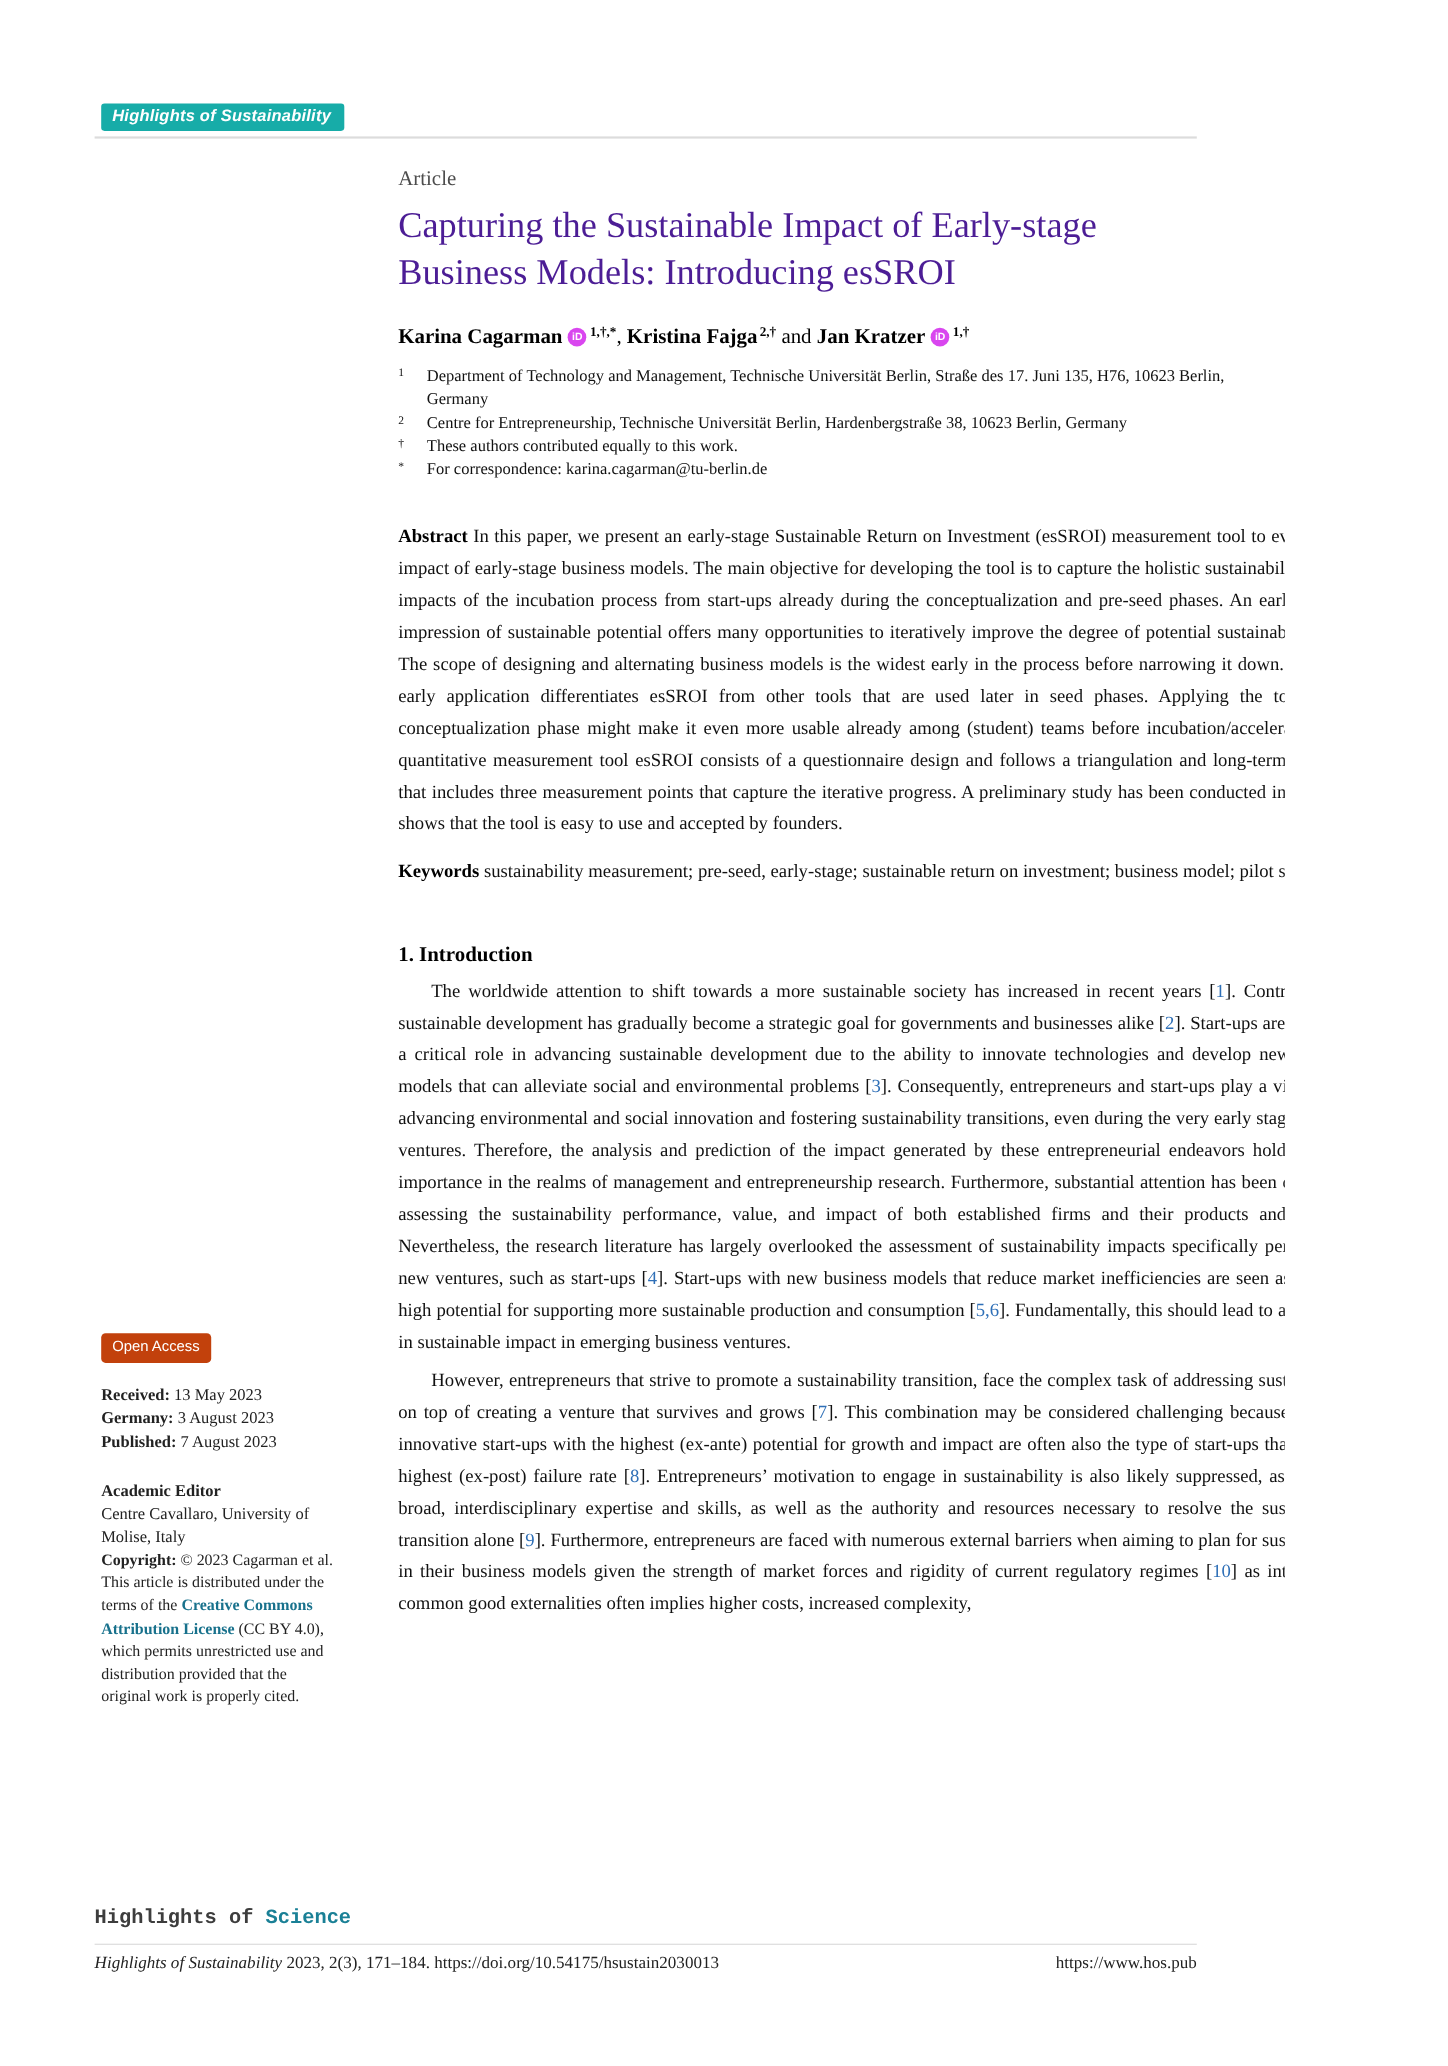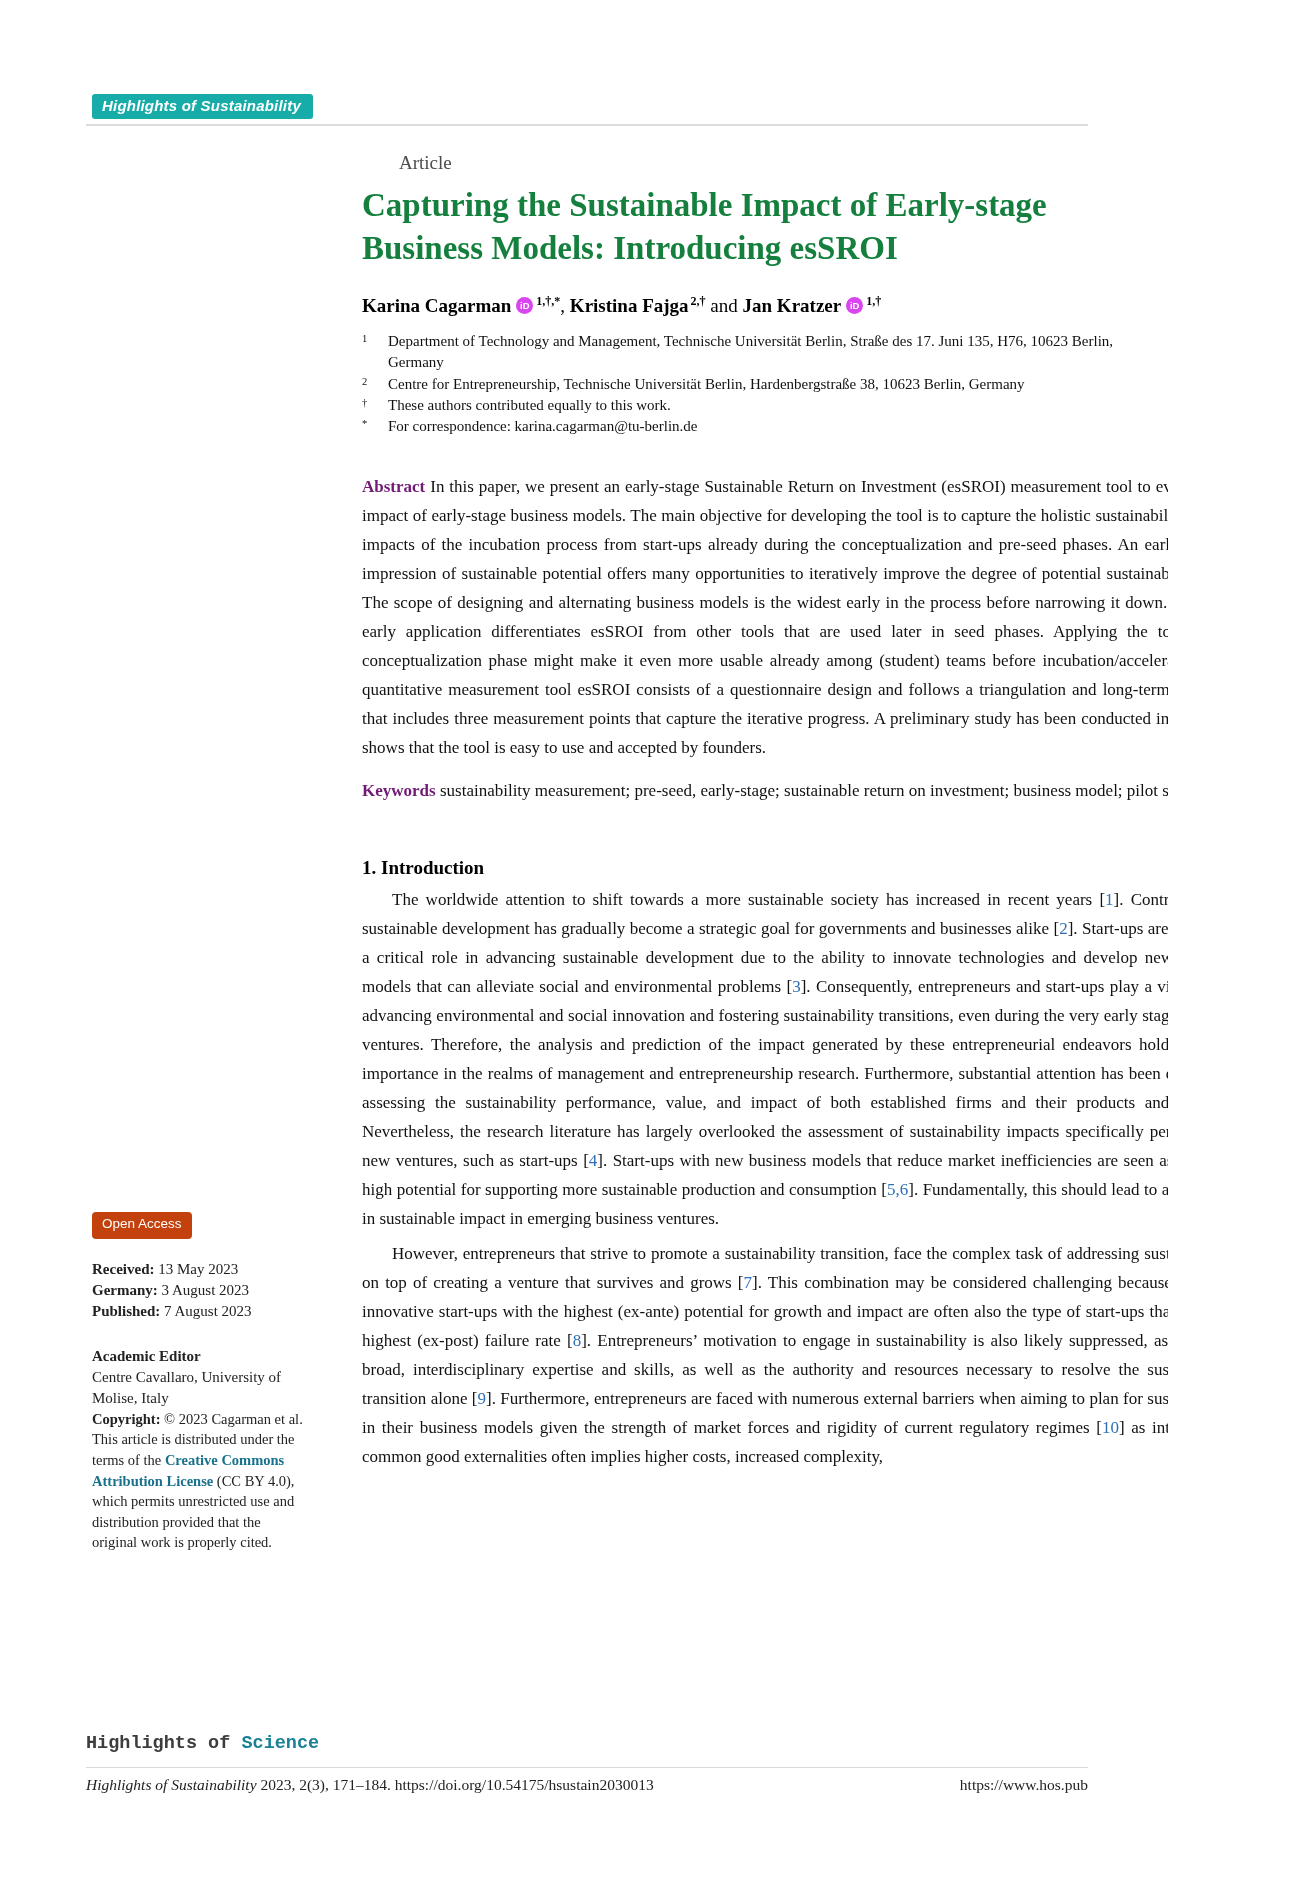--- a/index.html
+++ b/index.html
@@ -13,43 +13,43 @@
     position:absolute; left:92px; top:94px;
     background:#17aca8; color:#ffffff;
     font-family:"Liberation Sans", sans-serif;
     font-style:italic; font-weight:bold; font-size:15px;
     padding:3px 12px 5px 10px; border-radius:3px; letter-spacing:.2px;
   }
   .top-rule { position:absolute; left:86px; right:80px; top:124px; border-top:2px solid #dcdcdc; }
 
   
   .main { position:absolute; left:362px; top:152px; width:876px; }
-  .article-type { font-size:19px; color:#4d4d4d;margin-left:37px; }
+  .article-type { font-size:19px; color:#4d4d4d; }
   .paper-title {
     margin-top:10px; max-width:740px;
-    font-size:33px; font-weight:bold; line-height:1.3; color:#15803d;
+    font-size:33px; font-weight:normal; line-height:1.3; color:#4c1d95;
   }
   .authors { margin-top:24px; font-size:19px; font-weight:bold; color:#000; }
   .authors .sep { font-weight:normal; }
   .authors sup { font-size:12px; font-weight:bold; margin-left:2px; }
   .orcid {
     display:inline-block; width:17px; height:17px; margin-left:5px; margin-right:1px;
     background:#d946ef; color:#fff; border-radius:50%;
     font-family:"Liberation Sans", sans-serif; font-size:9.5px; font-weight:bold;
     text-align:center; line-height:17px; vertical-align:3px; cursor:pointer;
   }
   .affiliations { margin-top:14px; font-size:15px; line-height:1.42; color:#111; }
   .aff-row { display:flex; }
   .aff-marker { flex:none; width:26px; font-size:10.5px; padding-top:1px; }
   .aff-text { max-width:780px; }
 
   .abstract, .keywords { font-size:17px; line-height:29px; text-align:justify; color:#111; }
   .abstract { margin-top:34px; }
   .keywords { margin-top:14px; }
-  .inline-label { color:#701a75; font-weight:bold; }
+  .inline-label { color:#000000; font-weight:bold; }
 
   .section-heading { margin-top:52px; font-size:19px; font-weight:bold; color:#000; }
   .para {
     margin:6px 0 0 0; font-size:17px; line-height:29px;
     text-align:justify; text-indent:30px; color:#111;
   }
   .cite { color:#2e6fb7; cursor:pointer; }
 
   
   .sidebar { position:absolute; left:92px; top:1212px; width:216px; font-size:15px; line-height:1.4; color:#222; }

